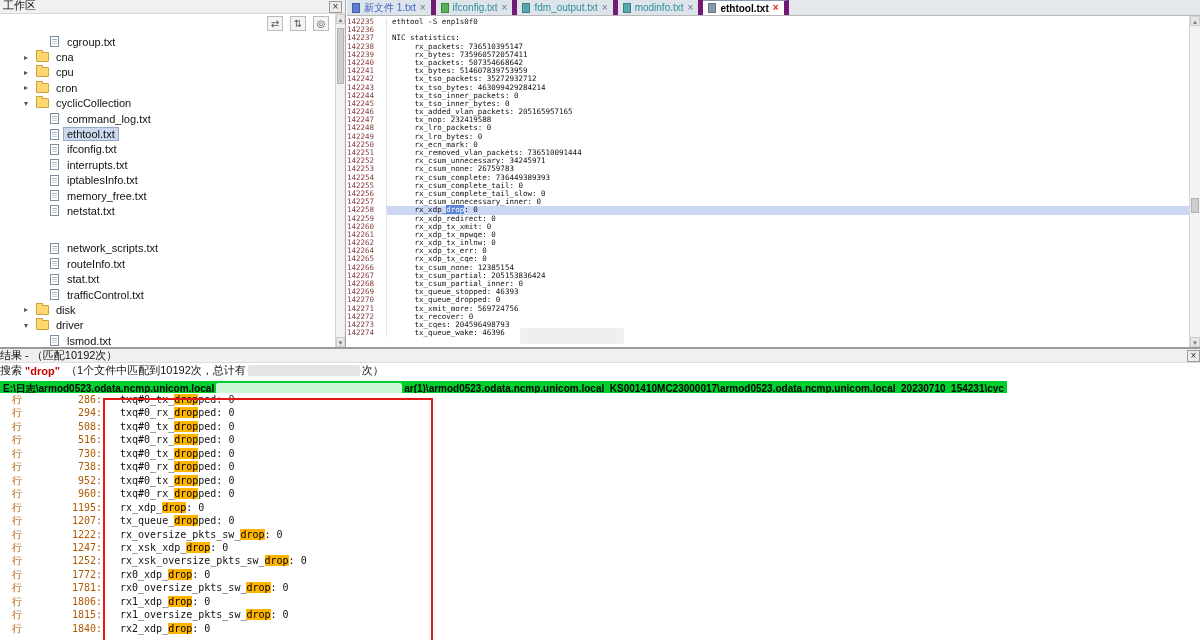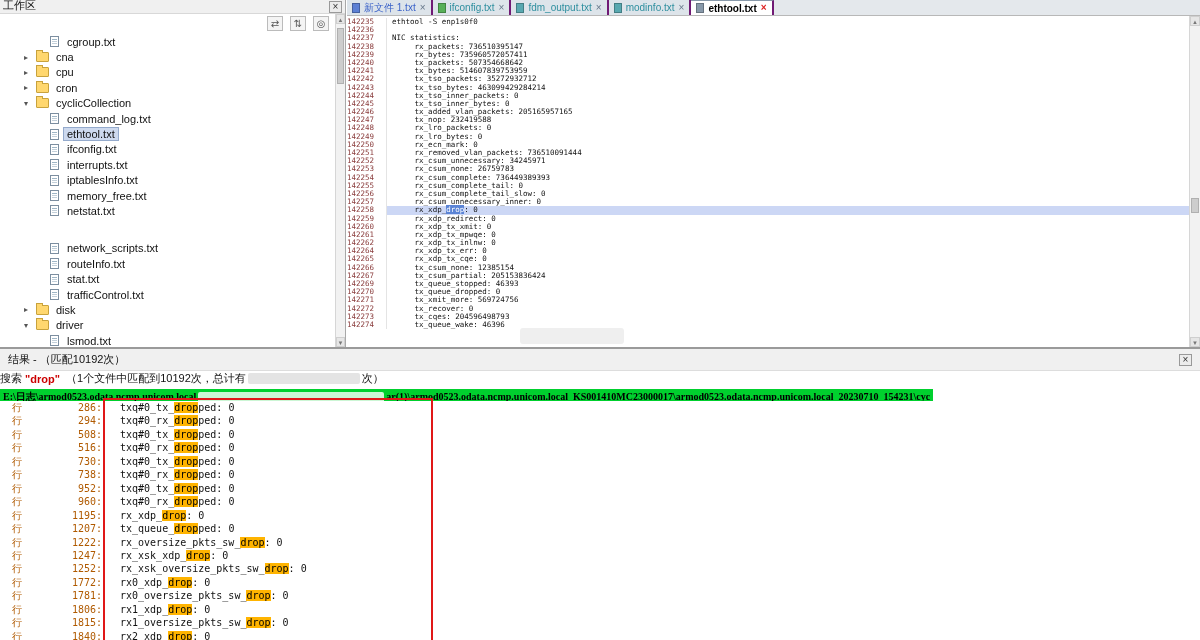--- a/index.html
+++ b/index.html
@@ -35,46 +35,46 @@
   .v-scrollbar{position:absolute;width:10px;background:#f2f2f2;border-left:1px solid #d6d6d6}
   .tree-sb{right:0;top:14px;bottom:0}
   .editor-sb{right:0;top:16px;bottom:0;width:11px}
   .sb-arrow{position:absolute;left:0;width:100%;height:10px;font-size:6px;color:#777;text-align:center;line-height:10px;background:#e6e6e6;border:1px solid #cfcfcf}
   .sb-up{top:0}.sb-down{bottom:0}
   .sb-thumb{position:absolute;left:1px;right:1px;background:#cdcdcd;border:1px solid #b0b0b0}
 
   
   #editor{position:absolute;left:347px;top:0;right:0;height:347px;background:#fff}
   .tabbar{height:16px;background:#e4e8ec;border-bottom:1px solid #b8b8b8;display:flex;align-items:flex-end}
-  .tab{height:15px;display:flex;align-items:center;padding:0 5px;border-right:2px solid #701a75;background:#dde4ea;font-size:10px;gap:4px}
+  .tab{height:15px;display:flex;align-items:center;padding:0 5px;border-right:5px solid #701a75;background:#dde4ea;font-size:10px;gap:4px}
   .tab.active{background:#fff;border-top:1px solid #8899aa;font-weight:bold}
   .tab-icon{width:8px;height:10px;display:inline-block;border:1px solid rgba(0,0,0,.25);flex:none}
   .tab-label{white-space:nowrap;overflow:hidden;text-overflow:ellipsis;max-width:66px}
   .tab-close{font-size:10px;color:#66778a;line-height:1}
   .tab-close.red{color:#d22;font-weight:bold}
   .editor-body{position:absolute;left:0;top:16px;right:11px;bottom:0;overflow:hidden;
                font-family:"DejaVu Sans Mono",monospace;font-size:7.5px;line-height:8.2px;background:#fff;padding-top:2px}
   .eline{display:flex;height:8.2px}
   .gut{width:40px;text-align:left;padding-right:4px;color:var(--line-number);border-right:1px solid #e4e4e4;flex:none}
   .etext{padding-left:5px;white-space:pre;flex:1}
   .eline.hl .etext{background:var(--selected-line-bg)}
   .sel{background:var(--selection-bg);color:#fff}
   .redact{background:rgba(238,238,238,.95);border-radius:3px;position:absolute}
   .redact-editor{left:173px;top:328px;width:104px;height:16px}
 
   
   #results-panel{position:absolute;left:0;top:347px;right:0;bottom:0;border-top:2px solid #9a9a9a;background:#fff}
-  .results-header{height:22px;background:#f0f0f0;display:flex;align-items:center;font-size:11px;padding:0 8px;border-bottom:1px solid #ddd}
+  .results-header{height:14px;background:#f0f0f0;display:flex;align-items:center;font-size:11px;padding:0 0;border-bottom:1px solid #ddd}
   .results-title{flex:1;white-space:nowrap}
   .summary{height:15px;font-size:11px;display:flex;align-items:center;white-space:pre}
   .query{color:#c00;font-weight:bold}
   .redact-inline{display:inline-block;height:11px;background:#e4e4e4;border-radius:2px;margin:0 2px;vertical-align:middle}
   .sum-redact{width:112px}
   .path-line-wrap{height:15px;white-space:nowrap;overflow:hidden}
-  .path-line{display:inline-block;background:var(--path-bg);color:#000;font-family:Liberation Serif, serif;
+  .path-line{display:inline-block;background:var(--path-bg);color:#000;font-family:Liberation Sans, sans-serif;
              font-size:10px;font-weight:bold;line-height:15px;padding:0 3px;white-space:pre}
   .path-redact{width:186px;height:12px;background:rgba(255,255,255,.8)}
   #result-rows{font-family:"DejaVu Sans Mono",monospace;font-size:10px;line-height:13.45px}
   .rrow{display:flex;white-space:pre}
   .hang{color:var(--result-lineno);margin-left:12px;width:16px;flex:none}
   .rnum{color:var(--result-lineno);width:74px;text-align:right;flex:none}
   .rtext{margin-left:18px;color:#111}
   .match{background:var(--match-highlight);color:#000}
   .red-box{position:absolute;left:103px;top:49px;width:330px;height:250px;border:2px solid var(--annotation);pointer-events:none}
 </style>
@@ -332,20 +332,24 @@
         <span class="gut">142265</span>
         <span class="etext">     rx_xdp_tx_cqe: 0</span>
       </div>
       <div class="eline">
         <span class="gut">142266</span>
         <span class="etext">     tx_csum_none: 12385154</span>
       </div>
       <div class="eline">
         <span class="gut">142267</span>
         <span class="etext">     tx_csum_partial: 205153836424</span>
+      </div>
+      <div class="eline">
+        <span class="gut">142268</span>
+        <span class="etext">     tx_csum_partial_inner: 0</span>
       </div>
       <div class="eline">
         <span class="gut">142269</span>
         <span class="etext">     tx_queue_stopped: 46393</span>
       </div>
       <div class="eline">
         <span class="gut">142270</span>
         <span class="etext">     tx_queue_dropped: 0</span>
       </div>
       <div class="eline">

